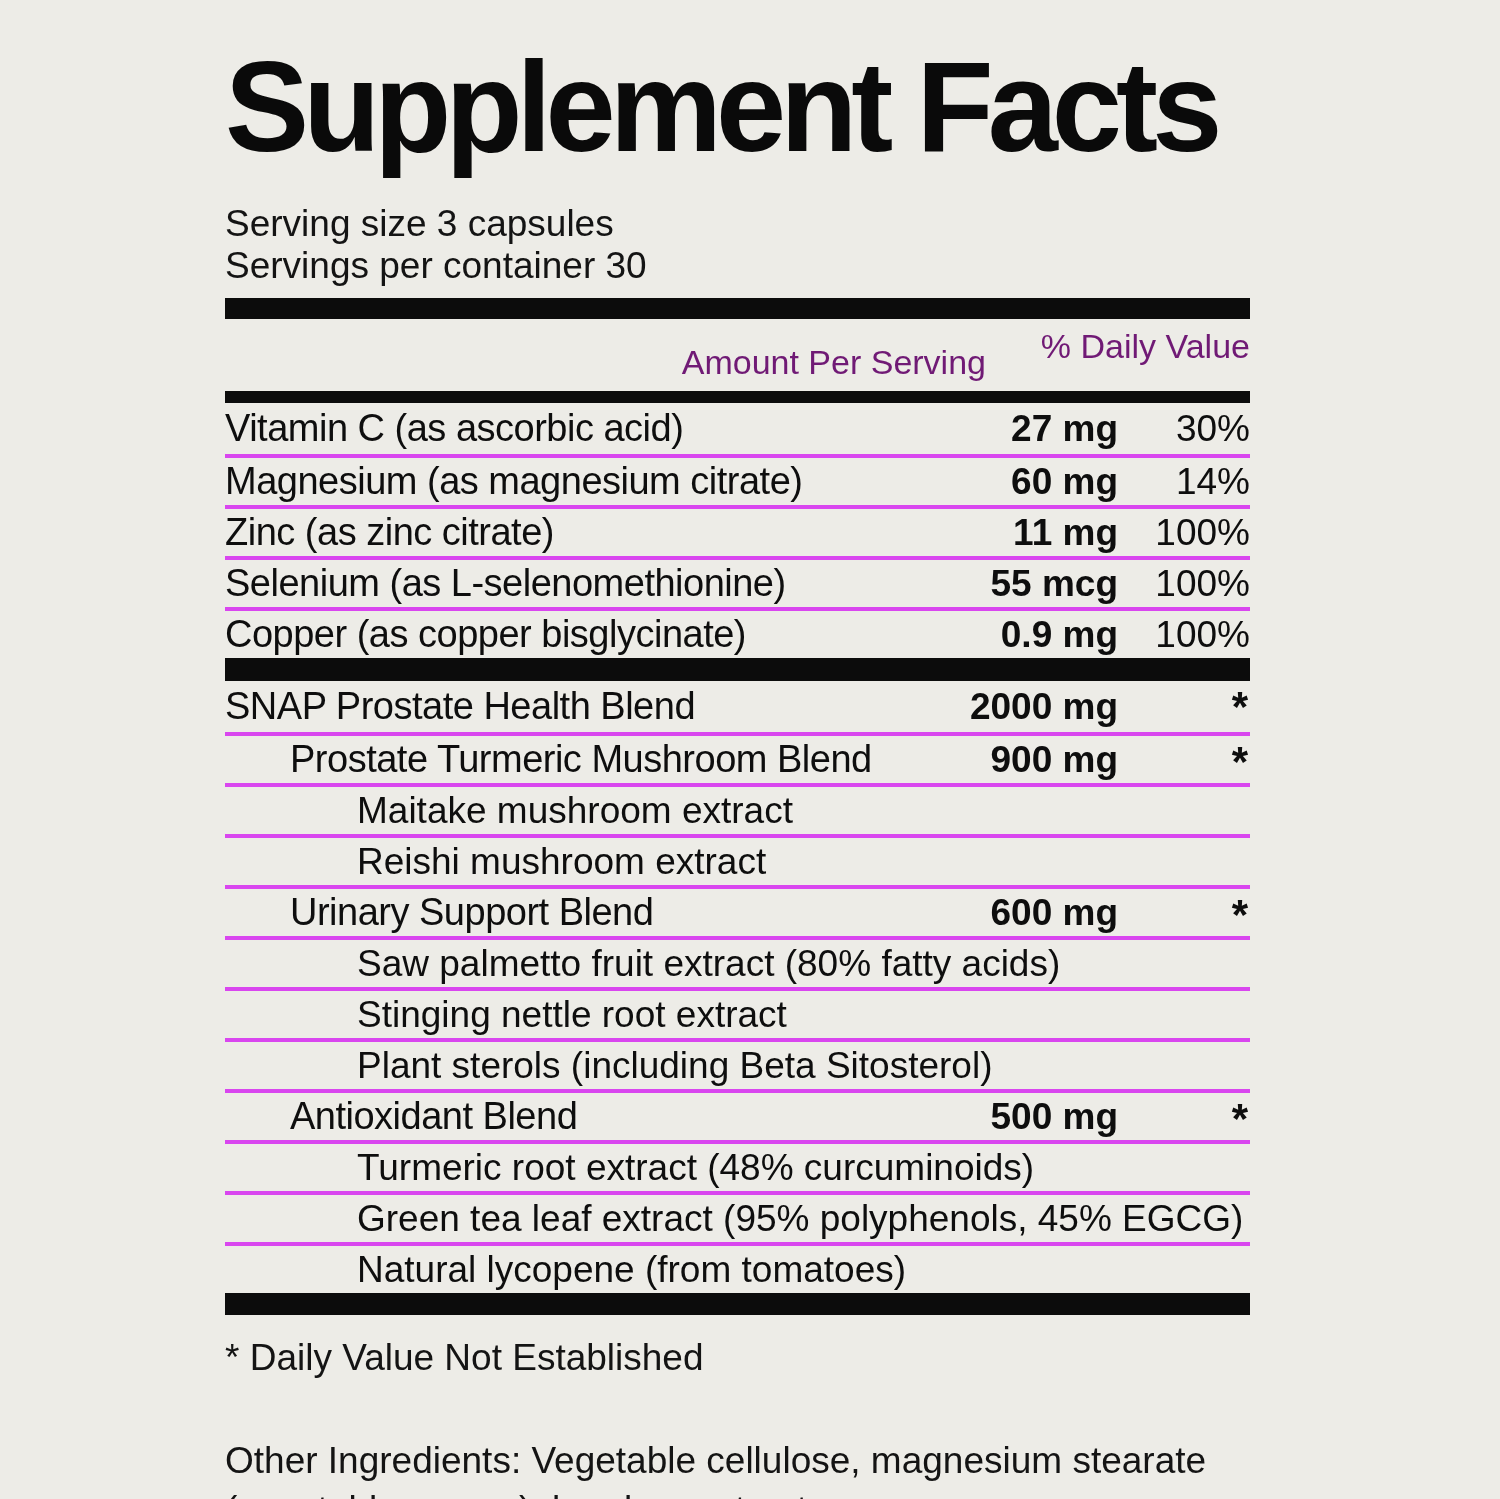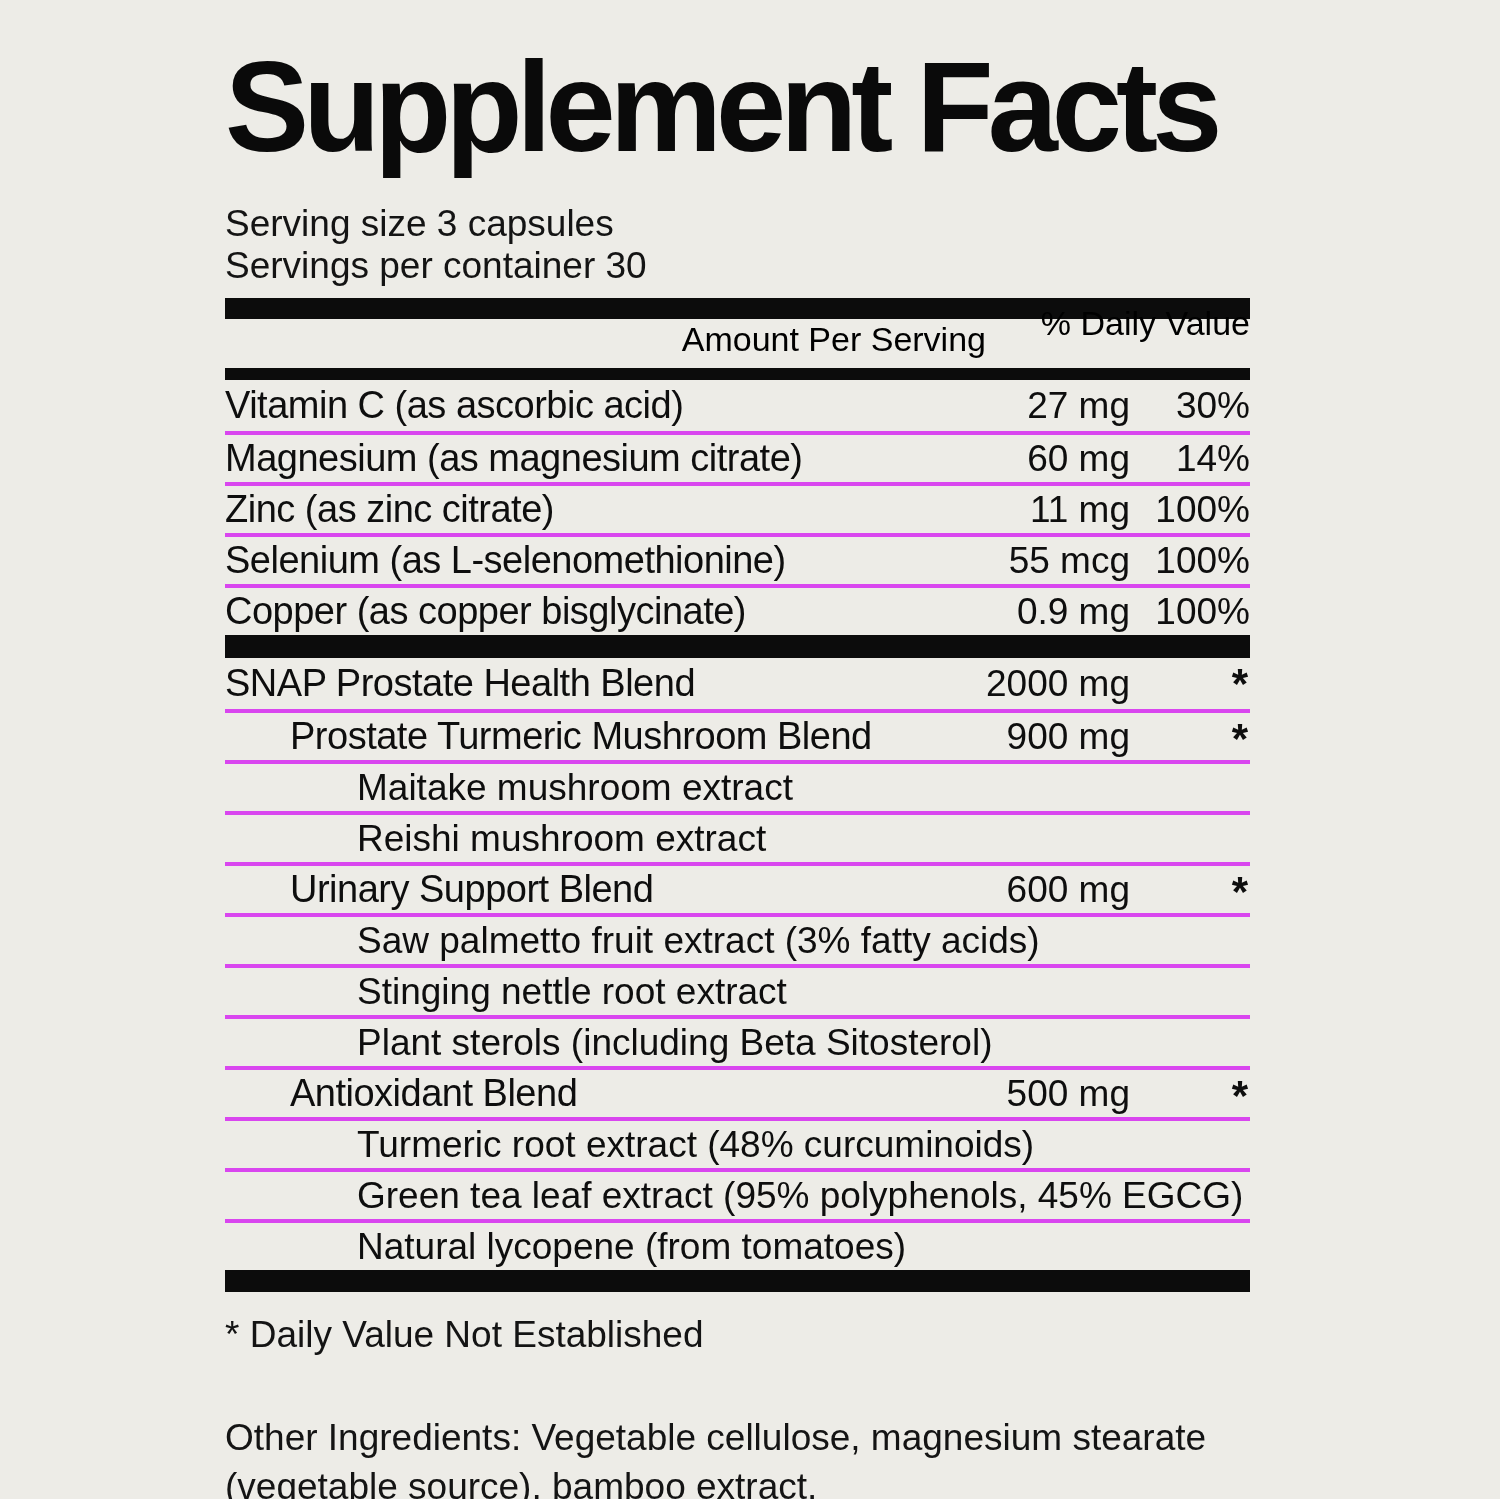--- a/index.html
+++ b/index.html
@@ -35,23 +35,23 @@
   .bar{
     background:#0c0c0c;
     width:100%;
   }
   .bar-top{height:21px;margin-top:10px;}
   .bar-head{height:12px;}
   .bar-mid{height:23px;}
   .bar-bottom{height:22px;}
   .head-row{
     position:relative;
-    height:49px;
+    height:72px;
     font-size:34px;
-    color:#000000;
+    color:#701a75;
   }
   .head-row .amount-head{
     position:absolute; right:264px; bottom:9px;
   }
   .head-row .dv-head{
     position:absolute; right:0; bottom:25px;
   }
   .sec .row{
     position:relative;
     height:51px;
@@ -61,23 +61,23 @@
     font-size:37px;
   }
   .sec .row + .row{
     border-top:4px solid #d946ef;
   }
   .row.b .name{font-weight:normal;font-size:38px;letter-spacing:-0.5px;}
   .row.i1 .name{padding-left:65px;}
   .row.i2 .name{padding-left:132px;}
   .row .name{white-space:nowrap;}
   .row .amt{
-    position:absolute; right:120px;
+    position:absolute; right:132px;
     white-space:nowrap;
-    font-weight:normal;
+    font-weight:bold;
     font-size:37px;
   }
   .row .dv{
     position:absolute; right:0;
     white-space:nowrap;
     font-size:37px;
   }
   .row .dv.star{
     font-weight:bold;
     font-size:42px;
@@ -166,21 +166,21 @@
       <span class="name">Reishi mushroom extract</span>
       <span class="amt"></span>
       <span class="dv"></span>
     </div>
     <div class="row b i1">
       <span class="name">Urinary Support Blend</span>
       <span class="amt">600 mg</span>
       <span class="dv star">*</span>
     </div>
     <div class="row i2">
-      <span class="name">Saw palmetto fruit extract (3% fatty acids)</span>
+      <span class="name">Saw palmetto fruit extract (80% fatty acids)</span>
       <span class="amt"></span>
       <span class="dv"></span>
     </div>
     <div class="row i2">
       <span class="name">Stinging nettle root extract</span>
       <span class="amt"></span>
       <span class="dv"></span>
     </div>
     <div class="row i2">
       <span class="name">Plant sterols (including Beta Sitosterol)</span>

